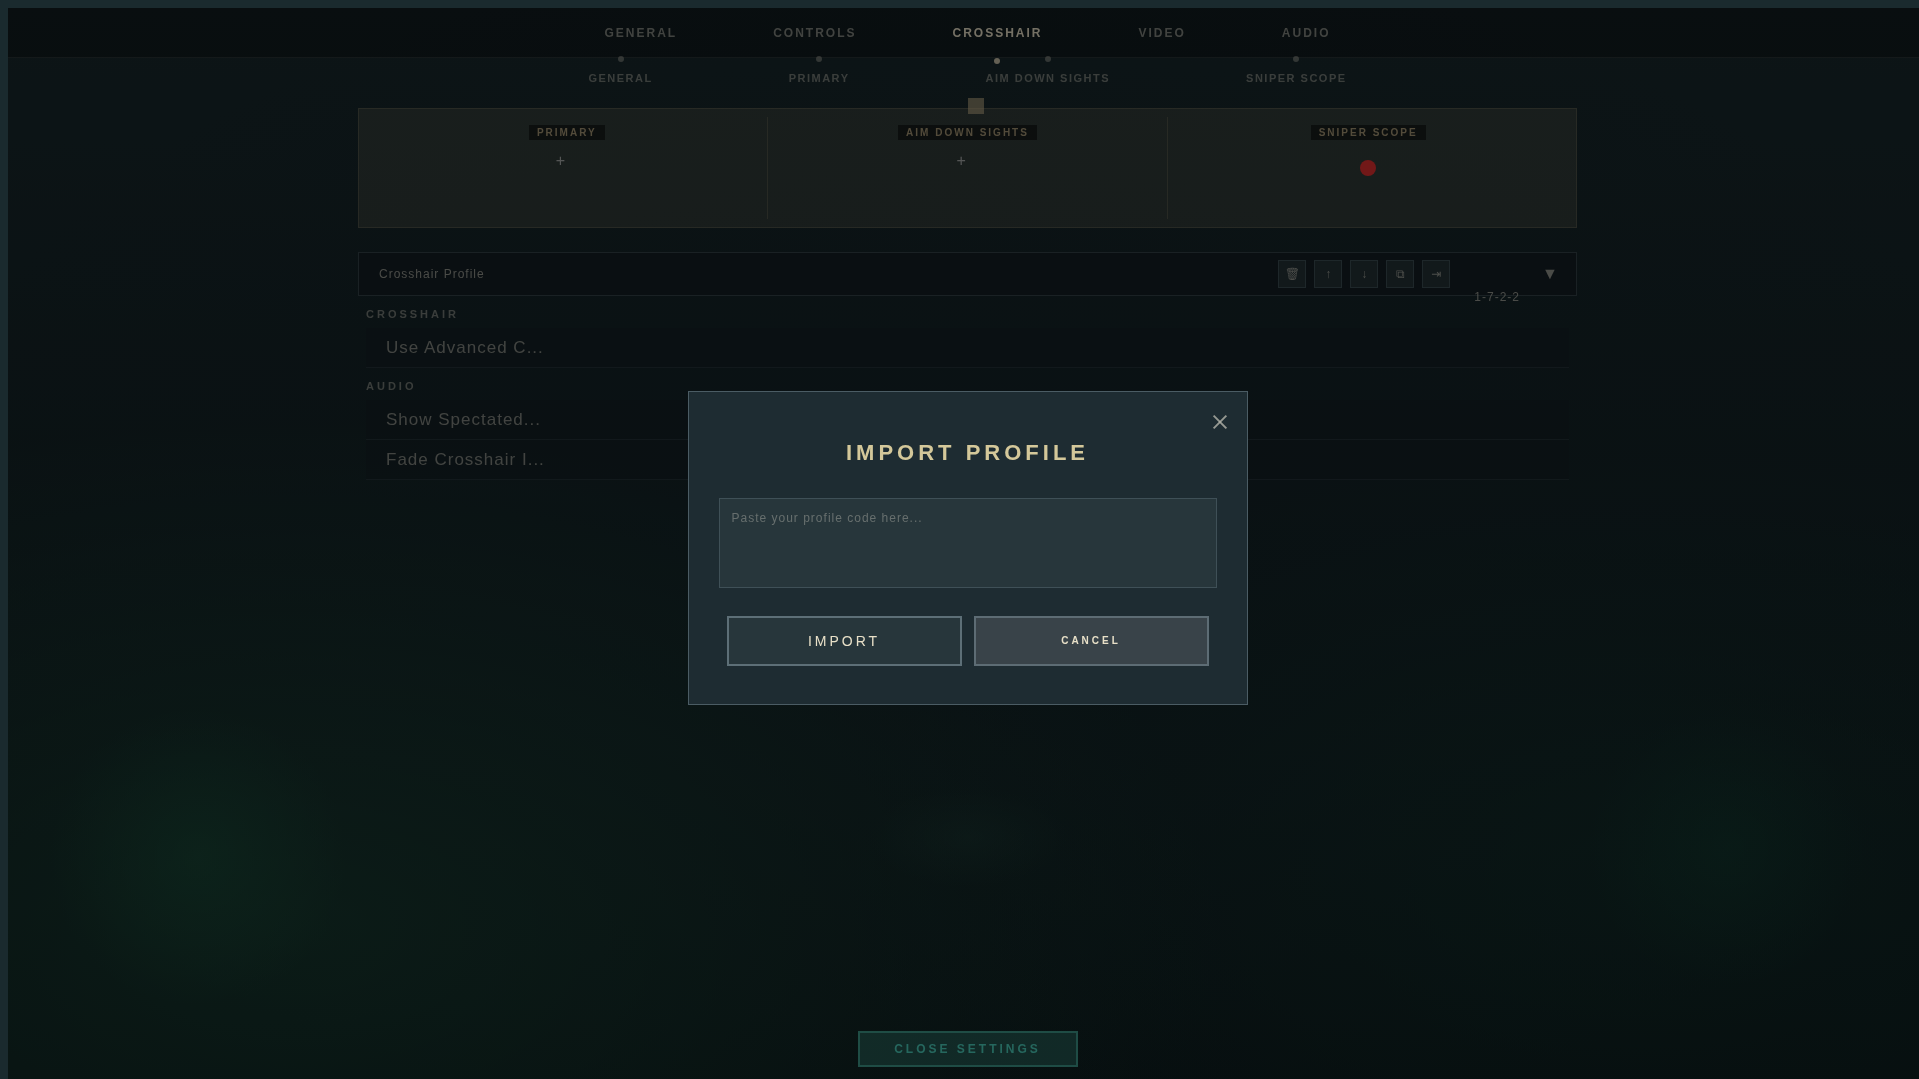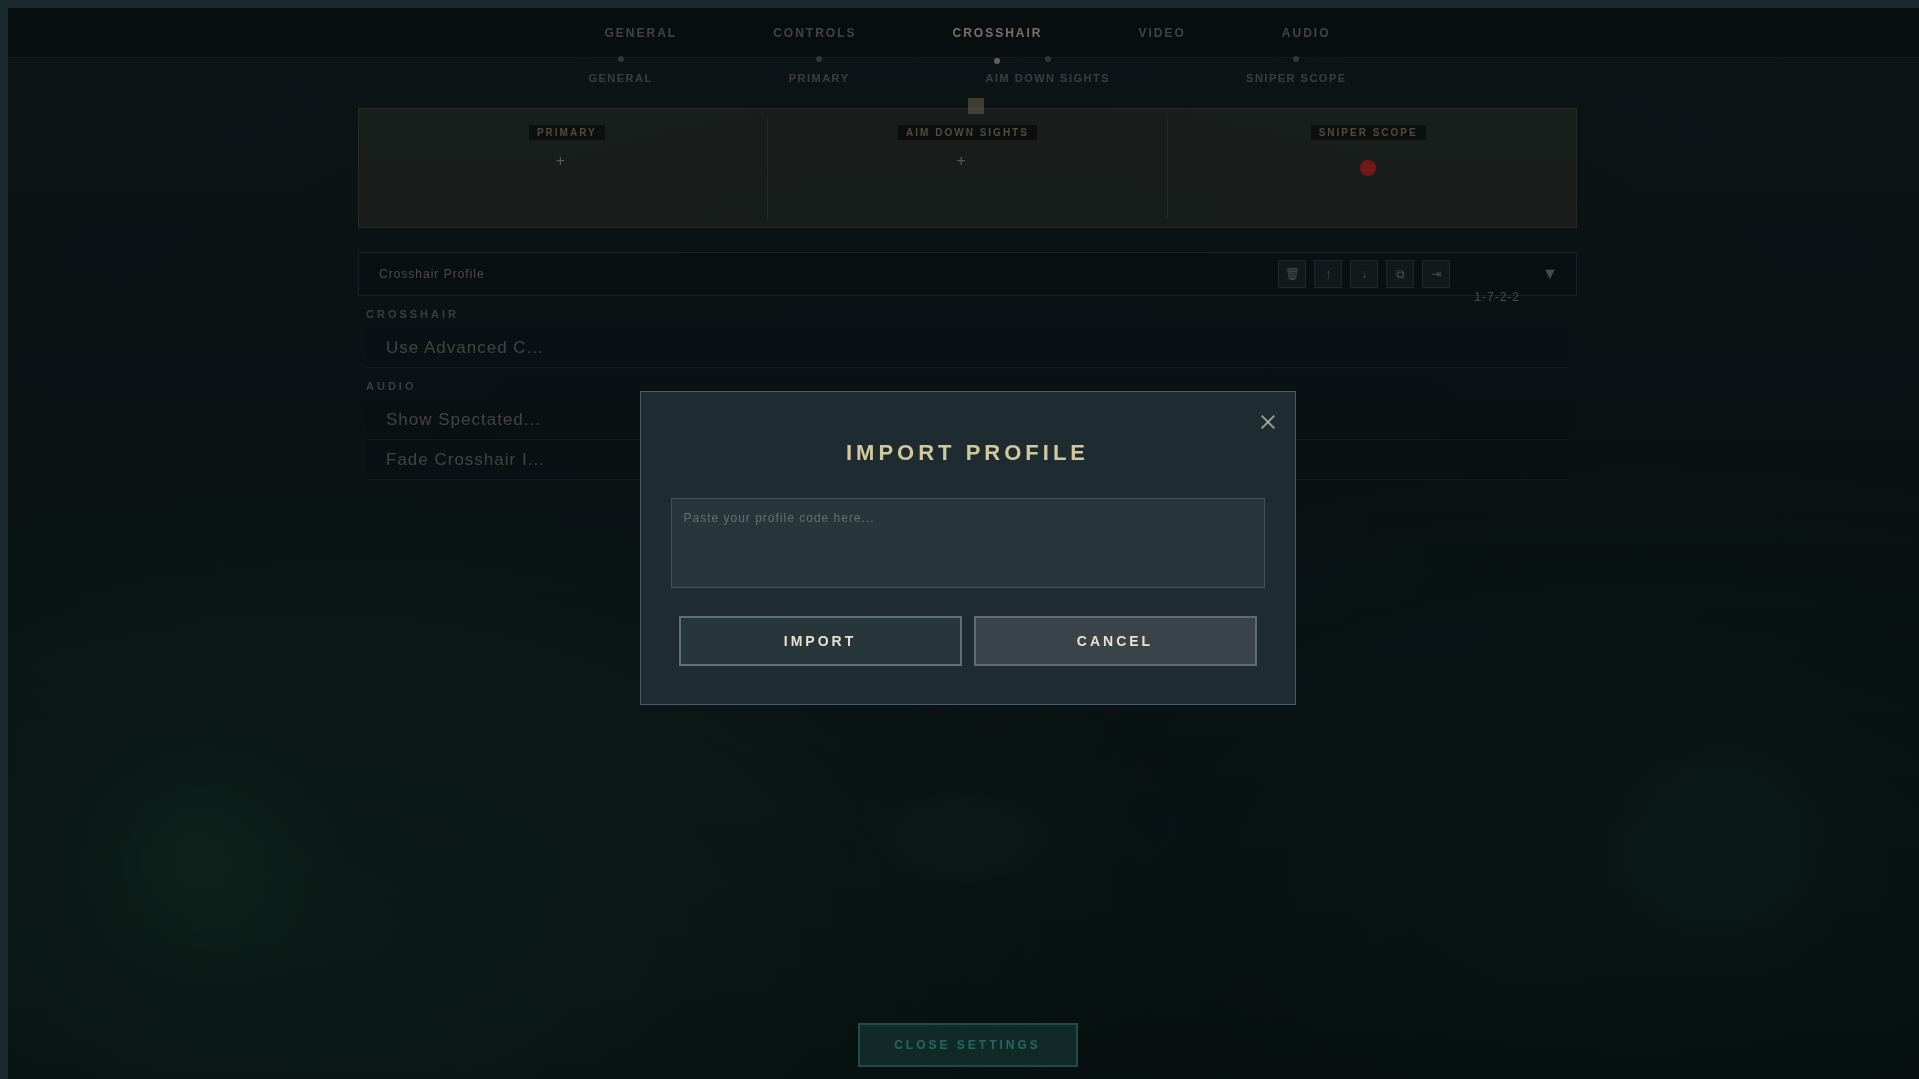--- a/index.html
+++ b/index.html
@@ -253,21 +253,21 @@
       inset: 0;
       background: rgba(0,0,0,0.5);
       z-index: 100;
       display: flex;
       align-items: center;
       justify-content: center;
     }
 
     
     .modal {
-      width: 656px;
+      width: 560px;
       background: #1e2c32;
       border: 1px solid rgba(120,140,150,0.5);
       position: relative;
       padding: 40px 30px 30px;
     }
 
     .modal-close {
       position: absolute;
       top: 16px;
       right: 16px;
@@ -339,45 +339,45 @@
       gap: 12px;
     }
 
     .btn-import {
       flex: 1;
       height: 50px;
       background: rgba(40,55,60,0.9);
       border: 2px solid rgba(130,150,160,0.6);
       color: #e8e0c8;
       font-size: 14px;
-      font-weight: 700;
+      font-weight: 400;
       letter-spacing: 3px;
       cursor: pointer;
     }
 
     .btn-cancel {
       flex: 1;
       height: 50px;
       background: rgba(60,70,75,0.9);
       border: 2px solid rgba(130,150,160,0.5);
       color: #e8e0c8;
-      font-size: 14px;
+      font-size: 10px;
       font-weight: 700;
       letter-spacing: 3px;
       cursor: pointer;
     }
 
     
     .close-settings-btn {
       position: absolute;
       bottom: 20px;
       left: 50%;
       transform: translateX(-50%);
       width: 220px;
-      height: 44px;
+      height: 36px;
       background: rgba(80,200,180,0.3);
       border: 2px solid rgba(80,200,180,0.6);
       color: rgba(80,220,200,0.9);
       font-size: 12px;
       font-weight: 700;
       letter-spacing: 3px;
       cursor: pointer;
       z-index: 1;
       display: flex;
       align-items: center;

